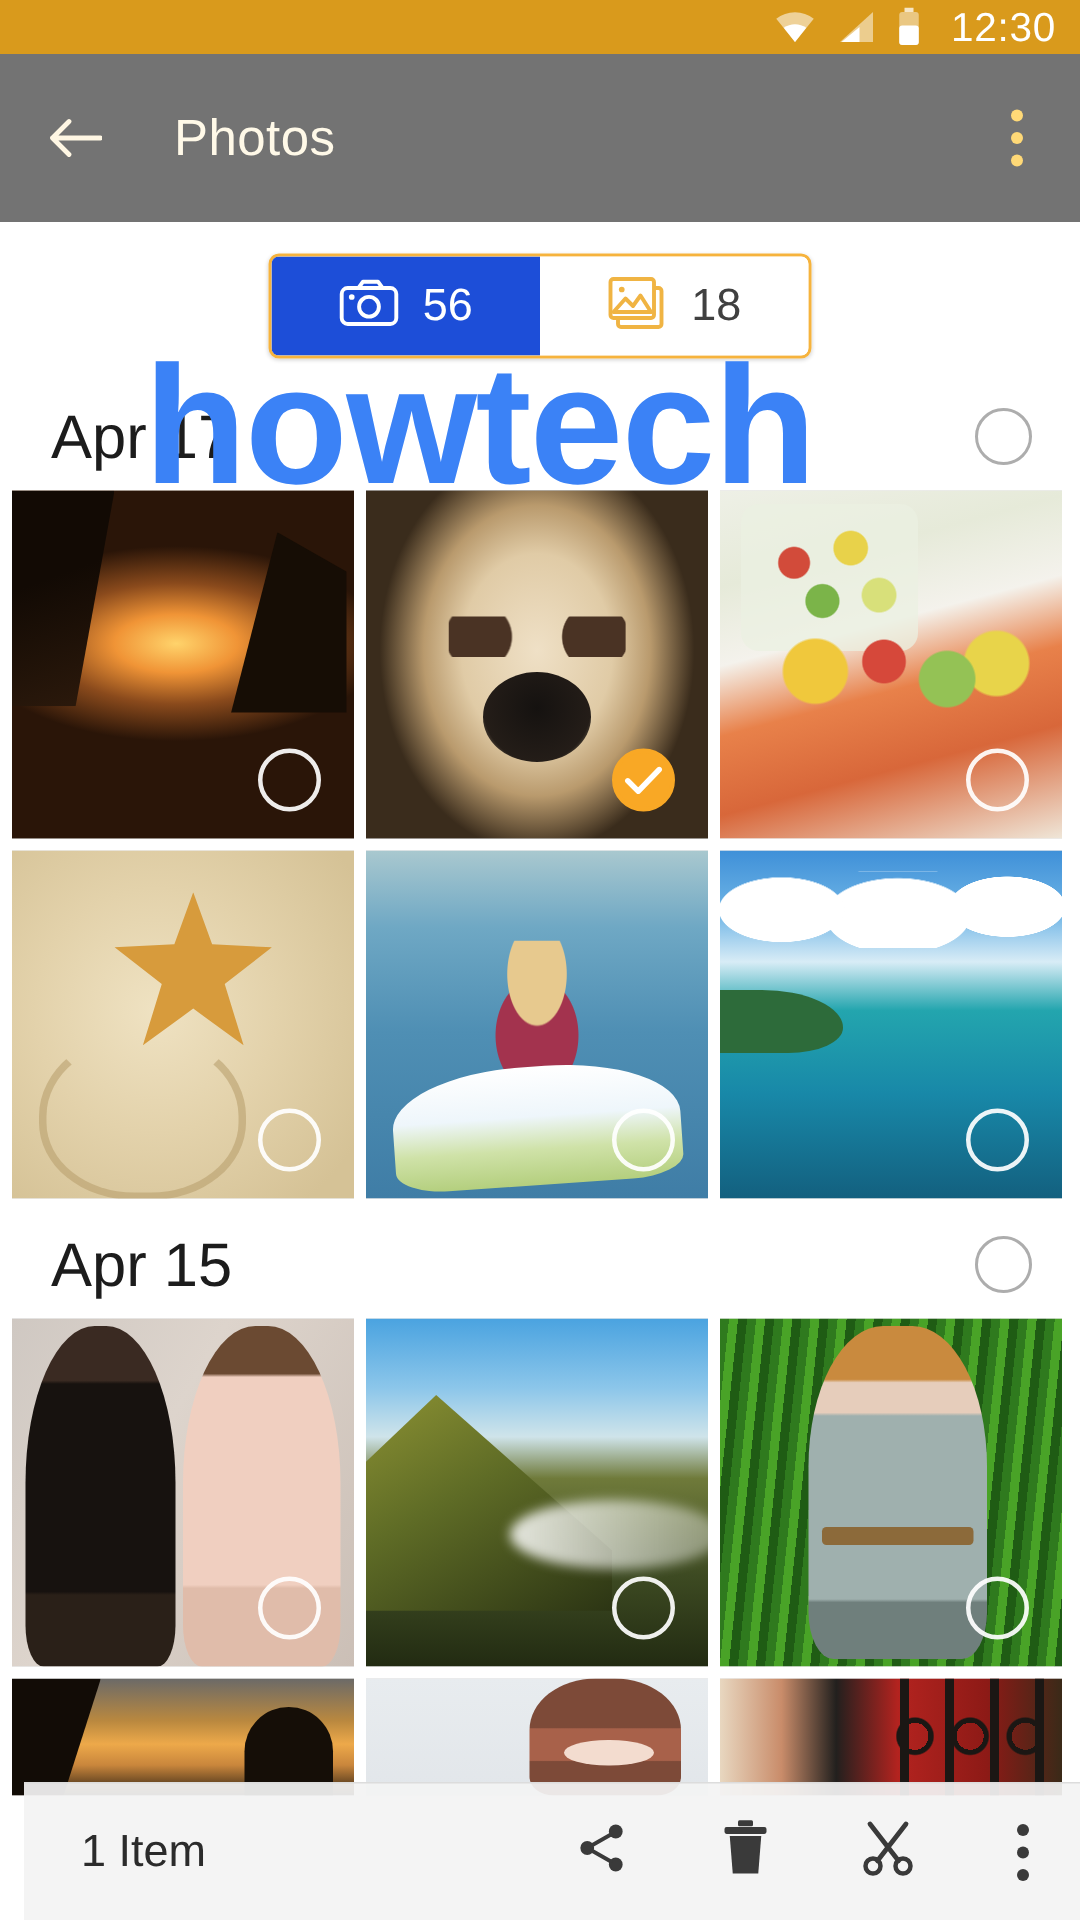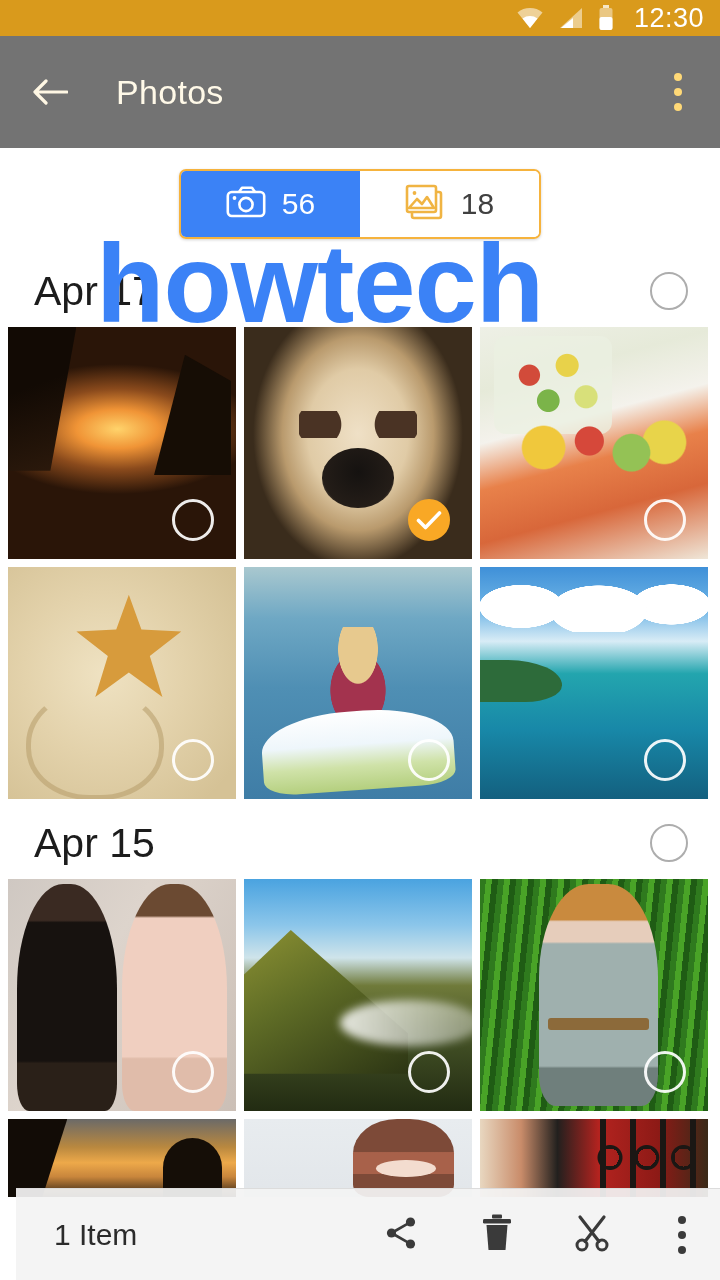--- a/index.html
+++ b/index.html
@@ -64,21 +64,21 @@
     border-radius:7px;
     overflow:hidden;
     box-shadow:0 1px 3px rgba(0,0,0,.18);
   }
   .tab {
     display:flex; align-items:center; justify-content:center;
     gap:16px;
     width:179px; height:66px;
     cursor:pointer;
   }
-  .tab.active { background:#3b82f6; }
+  .tab.active { background:#1d4ed8; }
   .tab.inactive { background:#ffffff; }
   .tab .count { font-size:30px; font-weight:400; }
   .tab.active .count { color:#ffffff; }
   .tab.inactive .count { color:#404040; }
 
   
   .sec-header {
     display:flex; align-items:center; justify-content:space-between;
     padding:0 32px 0 34px;
     height:72px;

